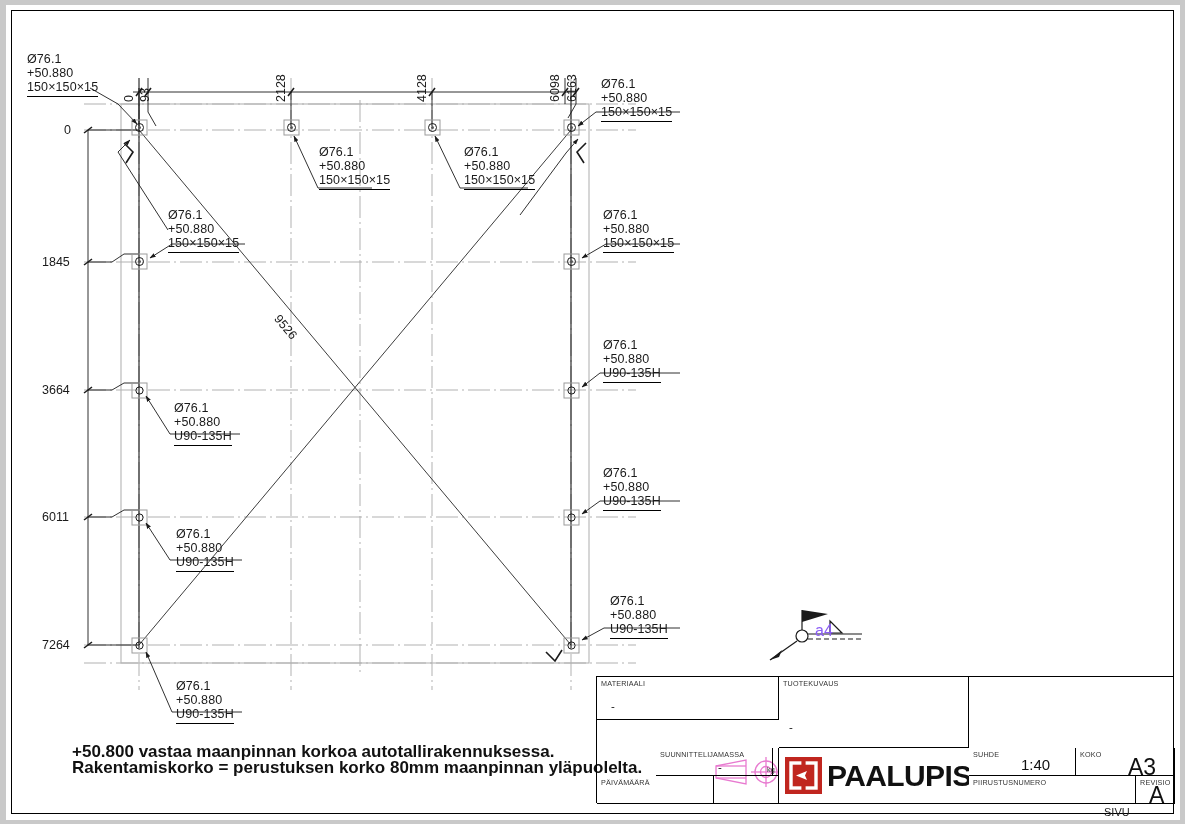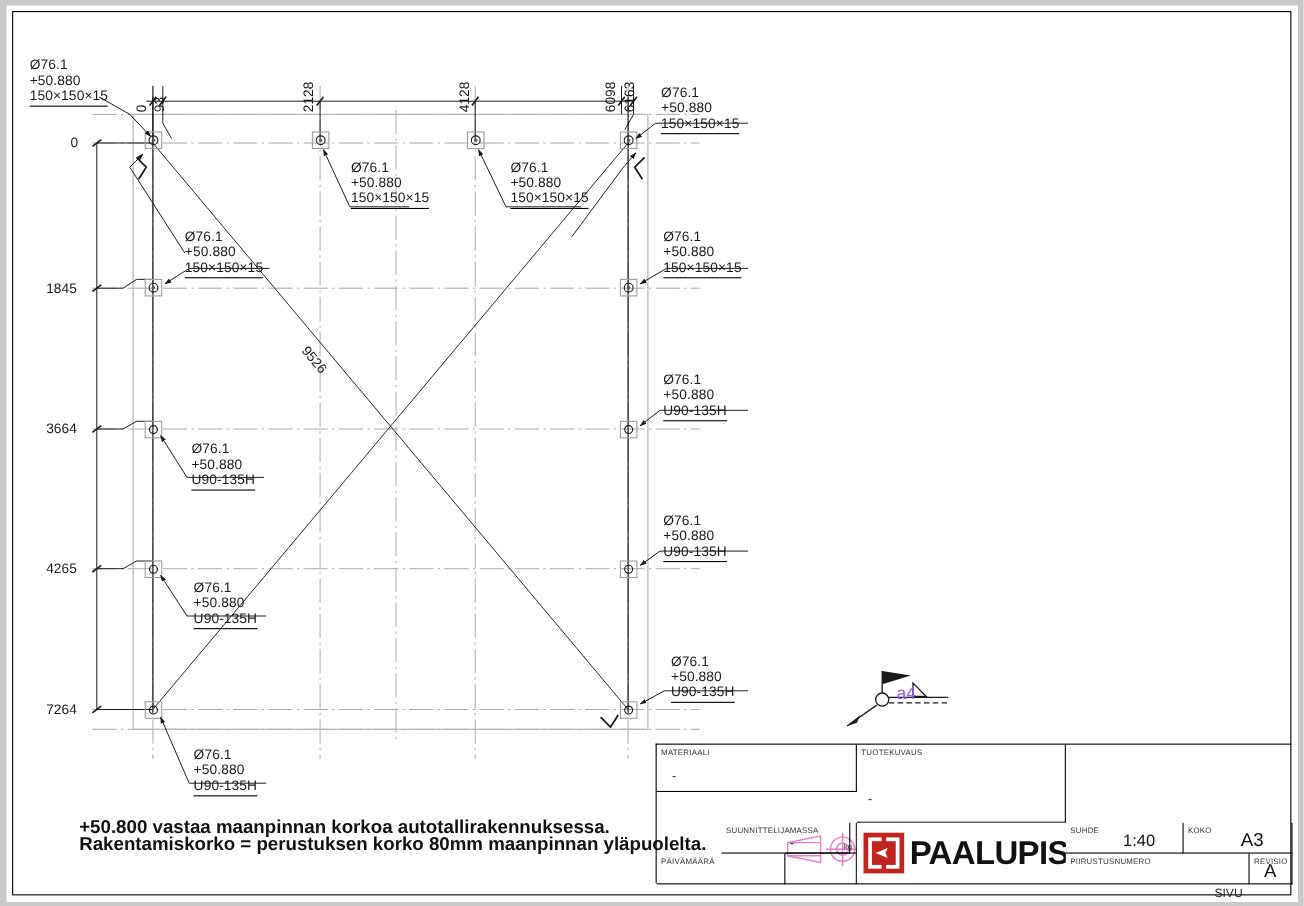--- a/index.html
+++ b/index.html
@@ -96,21 +96,21 @@
     letter-spacing: 0.2px;
     font-family: "Liberation Sans", sans-serif;
   }
   .tb-value {
     position: absolute;
     font-size: 11.5px;
     color: #111;
     font-family: "Liberation Sans", sans-serif;
   }
   .tb-value.big { font-size: 15px; }
-  .tb-value.huge { font-size: 17px; }
+  .tb-value.huge { font-size: 23px; }
 
   #logo-cell {
     position: absolute;
     display: flex;
     align-items: center;
     background: #fff;
   }
   #logo-mark {
     width: 37px; height: 37px;
     background: #c0261f;
@@ -356,21 +356,21 @@
   <div class="dimtext vert" style="left:136px; top:88px;">0</div>
   <div class="dimtext vert" style="left:152px; top:88px;">93</div>
   <div class="dimtext vert" style="left:288px; top:88px;">2128</div>
   <div class="dimtext vert" style="left:429px; top:88px;">4128</div>
   <div class="dimtext vert" style="left:562px; top:88px;">6098</div>
   <div class="dimtext vert" style="left:579px; top:88px;">6163</div>
 
   <div class="dimtext" style="left:64px; top:123px;">0</div>
   <div class="dimtext" style="left:42px; top:255px;">1845</div>
   <div class="dimtext" style="left:42px; top:383px;">3664</div>
-  <div class="dimtext" style="left:42px; top:510px;">4265</div>
+  <div class="dimtext" style="left:42px; top:510px;">6011</div>
   <div class="dimtext" style="left:42px; top:638px;">7264</div>
 
   <div class="dimtext diag" style="left:282px; top:312px; transform: rotate(50deg);">9526</div>
 
   <div class="callout" style="left:27px; top:52px;">
     <span class="ln">Ø76.1</span>
     <span class="ln">+50.880</span>
     <span class="ln last">150×150×15</span>
   </div>
 

